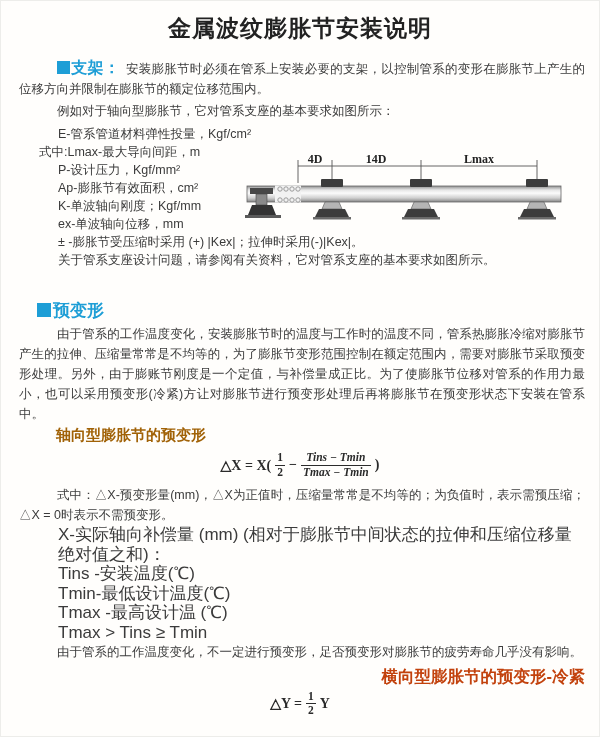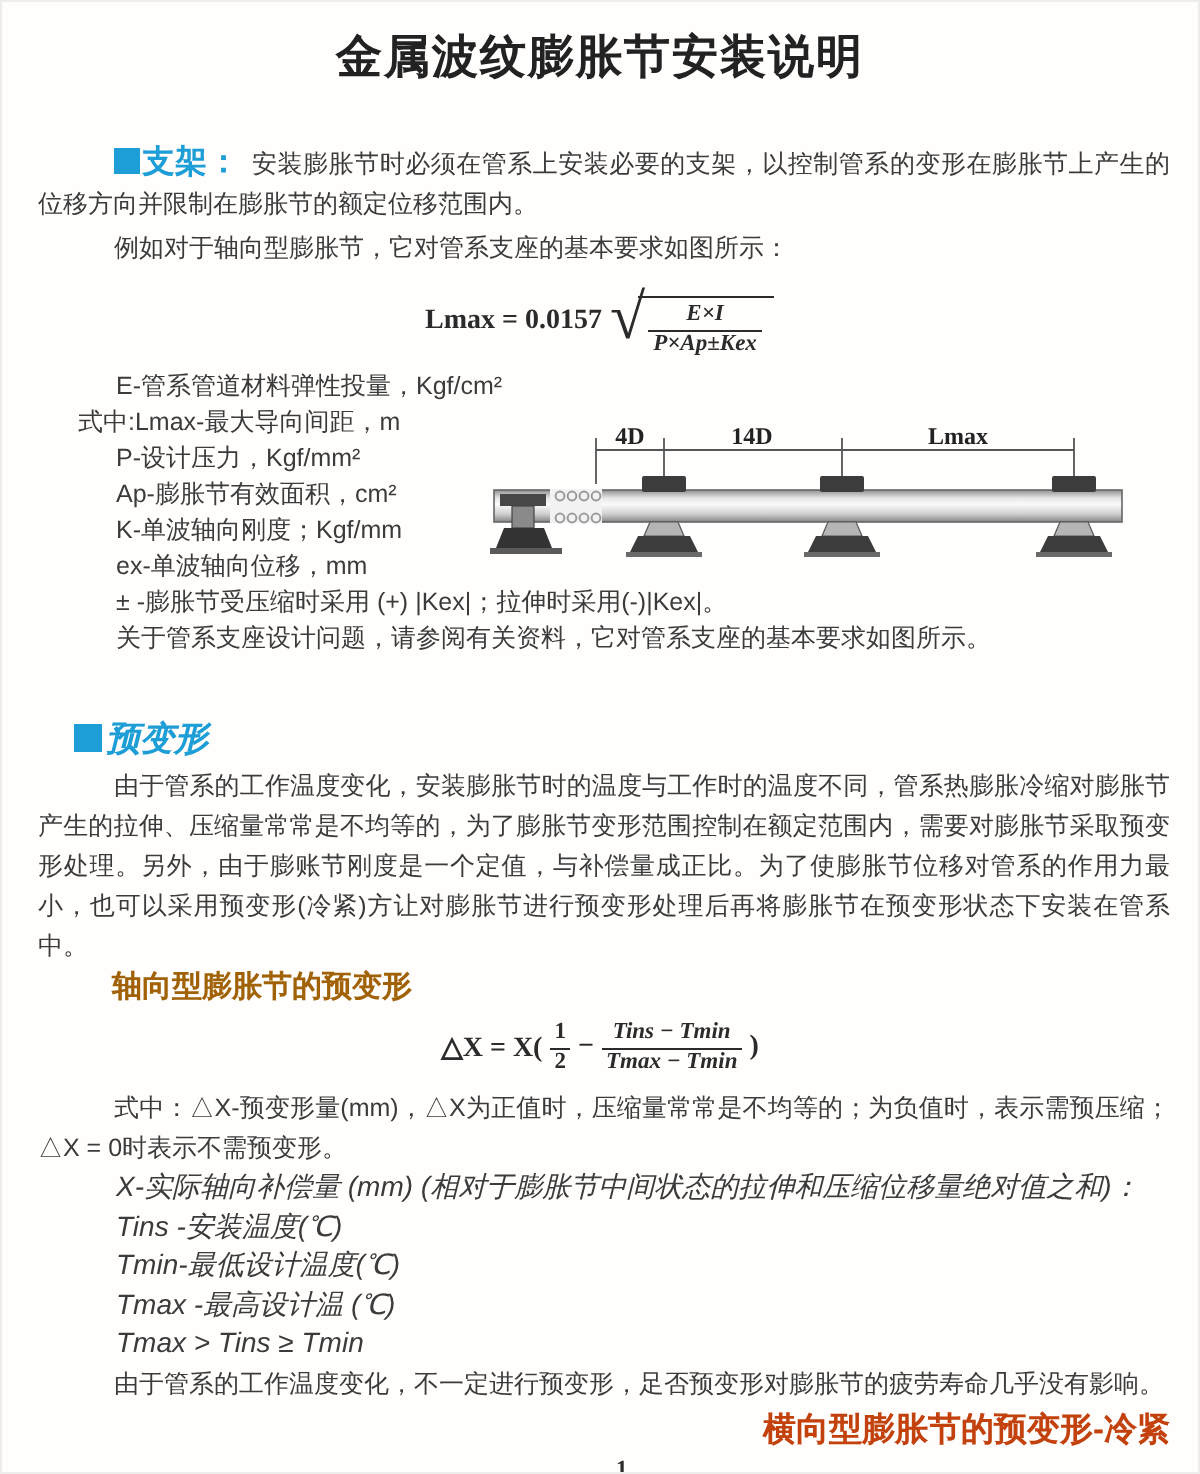--- a/index.html
+++ b/index.html
@@ -15,21 +15,21 @@
     background:#fffefc;border:1px solid #ededea;overflow:hidden;
   }
   .title{
     margin:12px 0 0;text-align:center;
     font-size:23px;font-weight:700;color:#222;letter-spacing:1px;
   }
   .para{
     margin:0 14px 0 18px;font-size:12.5px;line-height:20px;
     text-align:justify;color:#3b3b3b;
   }
-  .p-support{margin-top:28px;text-indent:38px;}
+  .p-support{margin-top:14px;text-indent:38px;}
   .p-example{margin-top:2px;text-indent:38px;}
   .marker{
     display:inline-block;width:13px;height:13px;background:#1e9ed6;
     vertical-align:-1px;margin-right:1px;
   }
   .sec-label{
     color:#1e9ed6;font-size:16px;font-weight:700;margin-right:6px;
   }
   .formula{
     display:flex;justify-content:center;align-items:center;gap:4px;
@@ -55,63 +55,50 @@
   .defs{
     position:relative;margin:4px 14px 0 38px;font-size:12.5px;
     line-height:18px;min-height:164px;
   }
   .defs .line{white-space:nowrap;}
   .defs .ind{padding-left:19px;}
   .diagram{position:absolute;top:28px;right:-10px;}
   .sec-head{
     margin:12px 14px 0 36px;color:#1e9ed6;font-size:17px;font-weight:700;
     line-height:20px;
-    font-style:italic;
   }
   .sec-head .marker{width:14px;height:14px;vertical-align:-1px;margin-right:2px;}
   .p-preform{margin-top:3px;line-height:20px;text-indent:38px;}
   .sub-head{
     margin:2px 14px 0 55px;color:#a16207;font-size:15px;font-weight:700;
     line-height:18px;
   }
   .f2{margin-top:6px;height:30px;font-size:14px;}
   .p-shizhong{margin-top:5px;line-height:20px;text-indent:38px;}
-  .def2{margin:0 14px 0 57px;font-size:14px;line-height:19.5px;font-style:italic;}
+  .def2{margin:0 14px 0 57px;font-size:17px;line-height:19.5px;}
   .p-note{line-height:20.5px;text-indent:38px;}
   .lat-head{
     margin:4px 14px 0 28px;color:#c2410c;font-size:16.5px;font-weight:700;
     line-height:19px;
     text-align:right;
   }
   .f3{margin-top:4px;height:28px;font-size:14px;}
   svg text{font-family:"Liberation Serif",serif;font-weight:700;fill:#222;}
 </style>
 </head>
 <body>
 
 <div class="page">
 
   <h1 class="title">金属波纹膨胀节安装说明</h1>
 
   <p class="para p-support"><span class="marker"></span><span class="sec-label">支架：</span><span>安装膨胀节时必须在管系上安装必要的支架，以控制管系的变形在膨胀节上产生的位移方向并限制在膨胀节的额定位移范围内。</span></p>
 
   <p class="para p-example">例如对于轴向型膨胀节，它对管系支座的基本要求如图所示：</p>
 
-  <div class="formula f1">
-    <span class="lhs">Lmax = 0.0157</span>
-    <span class="rad-group">
-      <span class="rad-sign">√</span>
-      <span class="radicand">
-        <span class="frac">
-          <span class="n">E×I</span>
-          <span class="d">P×Ap±Kex</span>
-        </span>
-      </span>
-    </span>
-  </div>
 
   <div class="defs">
     <div class="line ind">E-管系管道材料弹性投量，Kgf/cm²</div>
     <div class="line">式中:Lmax-最大导向间距，m</div>
     <div class="line ind">P-设计压力，Kgf/mm²</div>
     <div class="line ind">Ap-膨胀节有效面积，cm²</div>
     <div class="line ind">K-单波轴向刚度；Kgf/mm</div>
     <div class="line ind">ex-单波轴向位移，mm</div>
 
     <svg class="diagram" width="350" height="95" viewBox="0 0 350 95">

